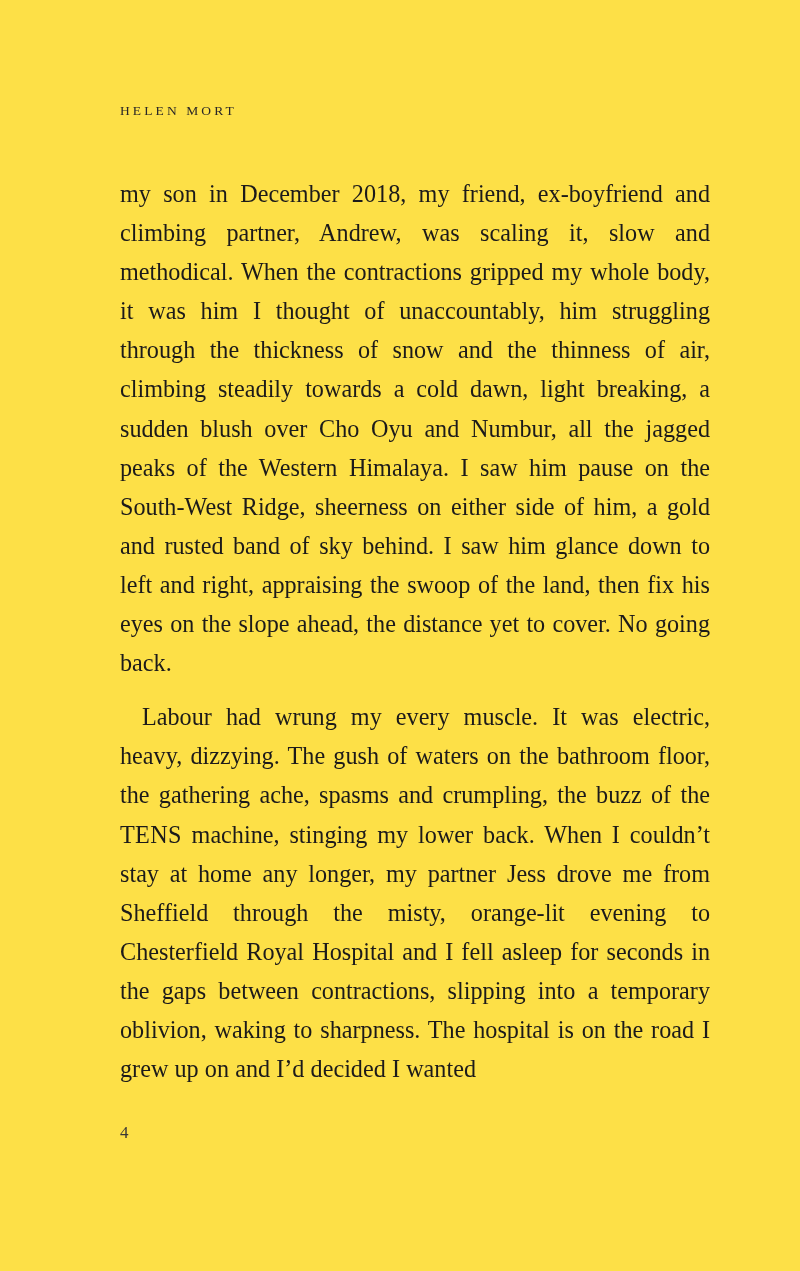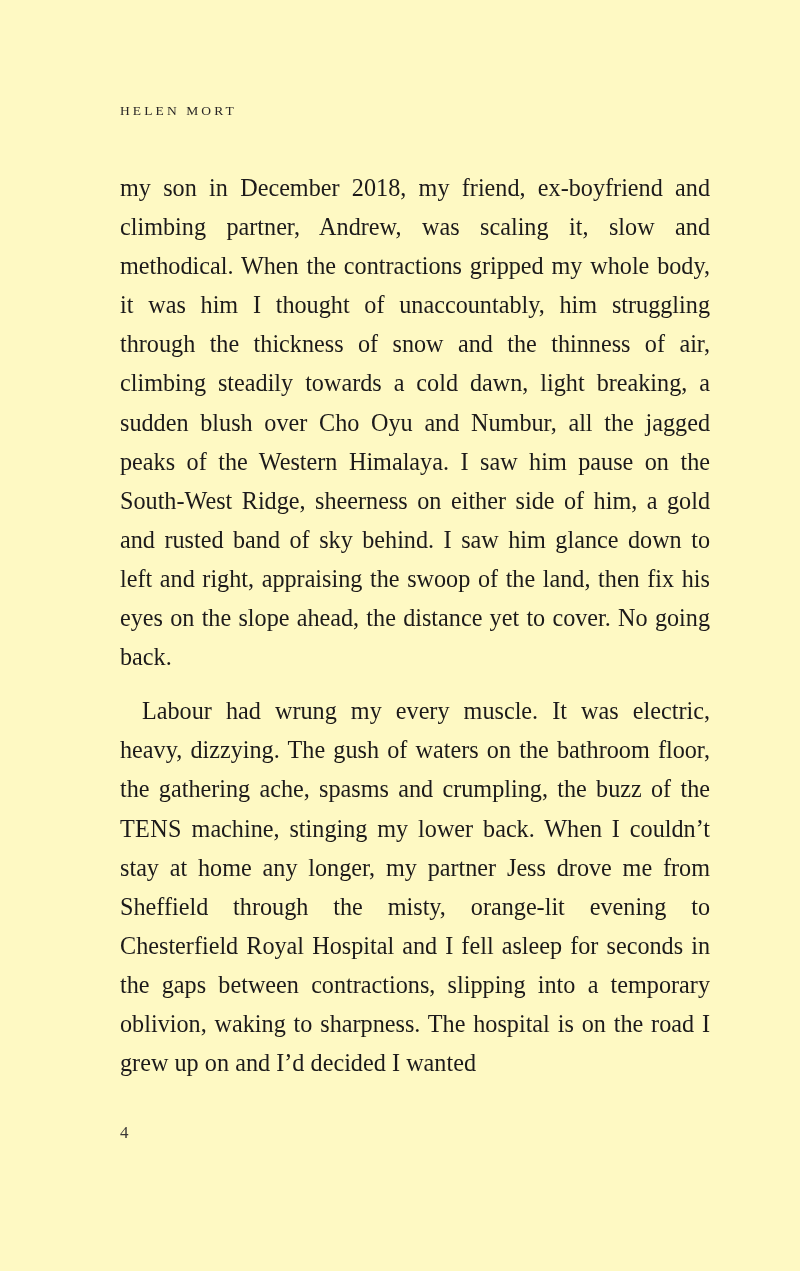--- a/index.html
+++ b/index.html
@@ -5,21 +5,21 @@
   html, body {
     margin: 0;
     padding: 0;
     background: #ffffff;
   }
 
   .page {
     position: relative;
     width: 800px;
     height: 1271px;
-    background: #fef9c3;
+    background: #fde047;
     overflow: hidden;
     font-family: "Liberation Serif", "DejaVu Serif", serif;
     color: #1c1a1a;
     box-sizing: border-box;
   }
 
   
   .running-head {
     position: absolute;
     left: 120px;
@@ -28,21 +28,21 @@
     letter-spacing: 3.1px;
     color: #2a2727;
     white-space: nowrap;
     line-height: 1;
   }
 
   
   .text-block {
     position: absolute;
     left: 120px;
-    top: 168px;
+    top: 174px;
     width: 590px;
   }
 
   .para {
     margin: 0;
     font-size: 24.2px;
     line-height: 39.1px;
     text-align: justify;
     text-justify: inter-word;
     -webkit-hyphens: none;

